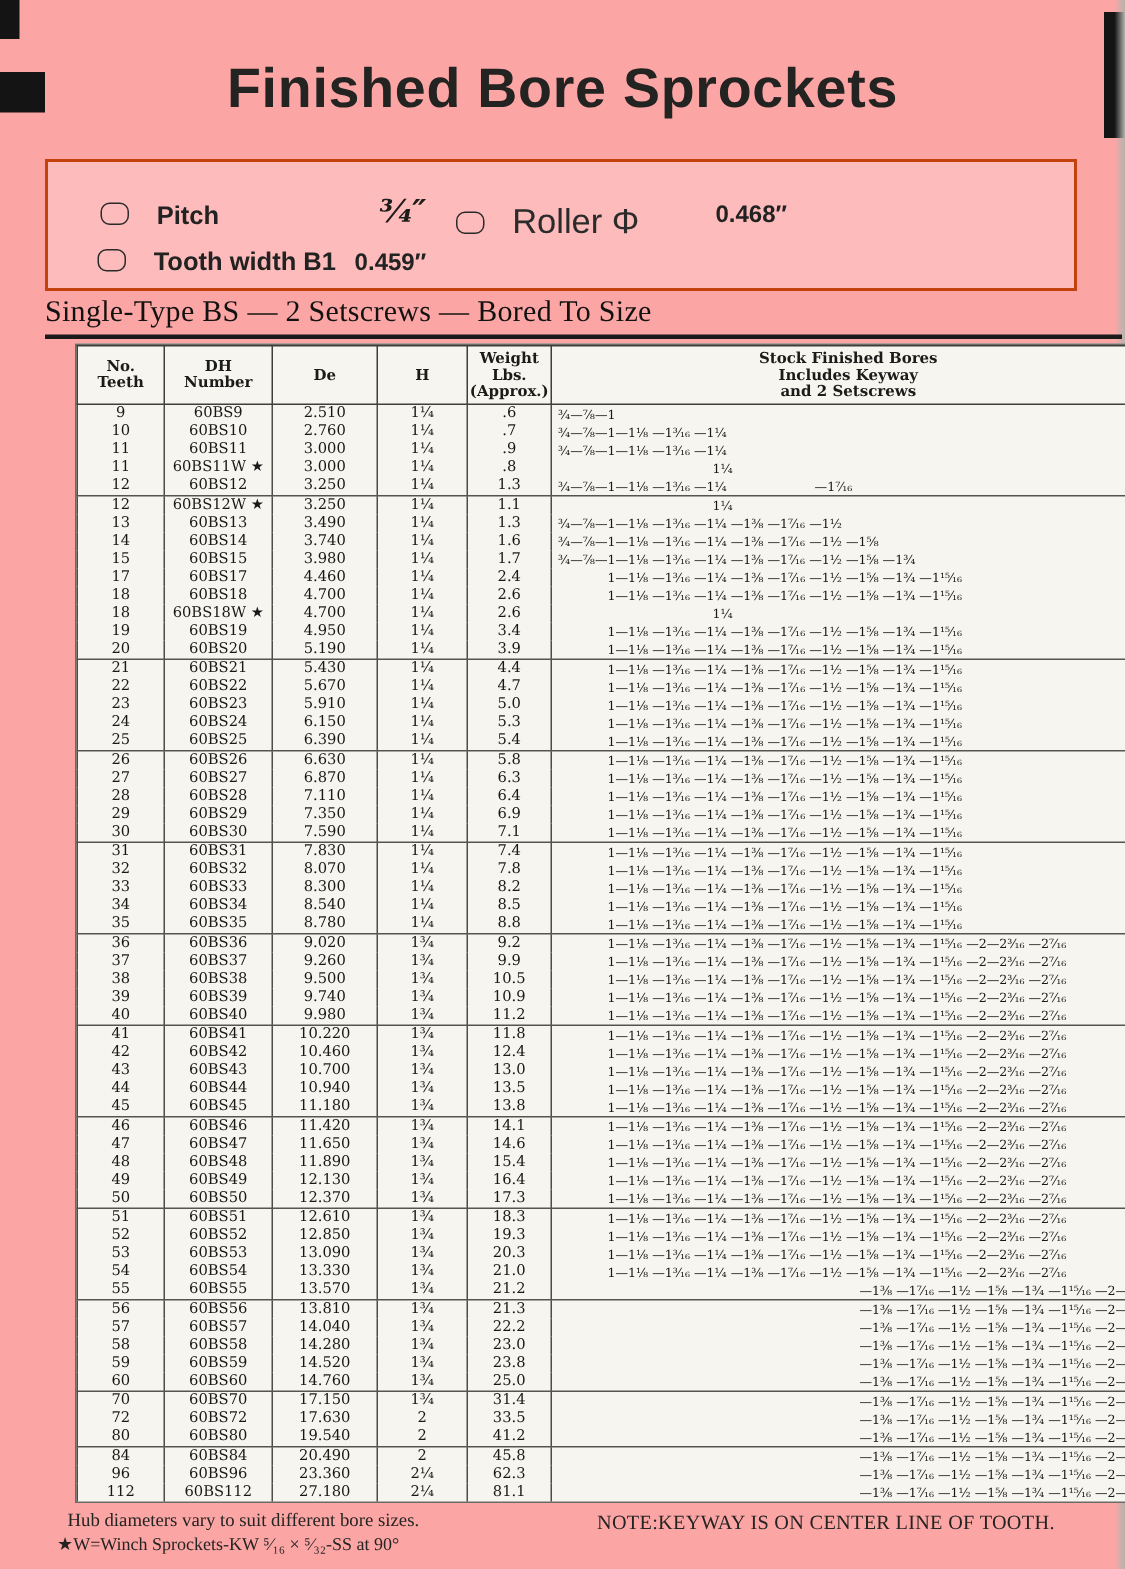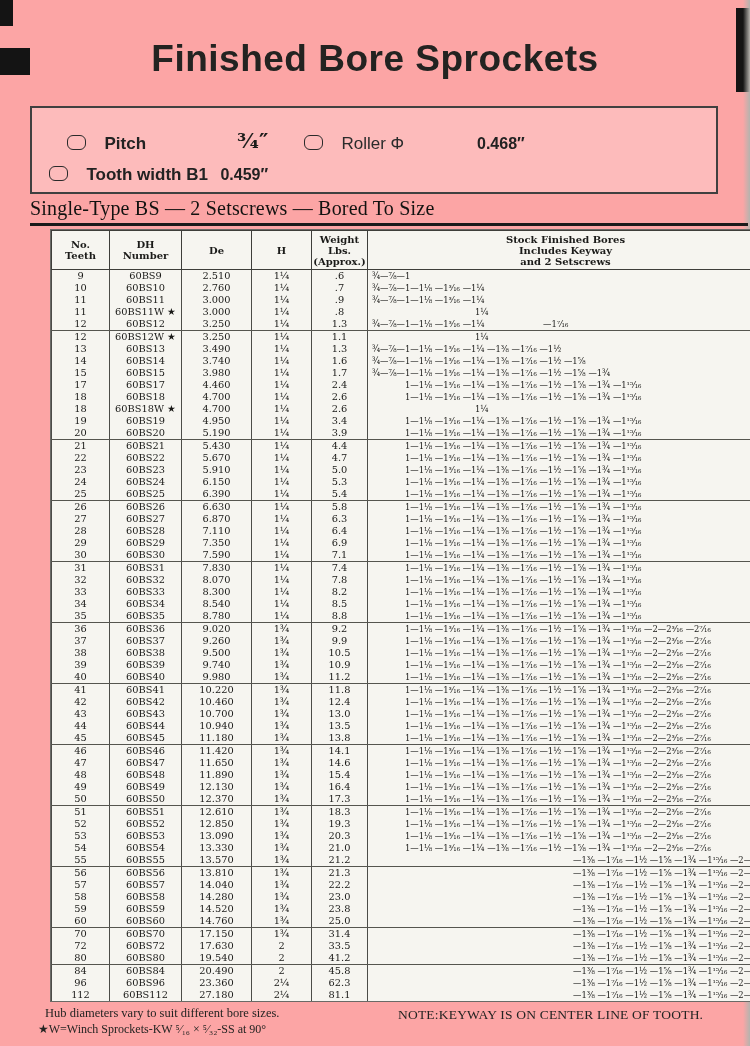--- a/index.html
+++ b/index.html
@@ -19,30 +19,30 @@
   .bar-right  { right:0; top:8px; width:14px; height:84px; }
 
   .title {
     position:absolute; left:0; top:38px; width:100%;
     text-align:center; font-family:"Liberation Sans", sans-serif;
     font-weight:bold; font-size:37px; letter-spacing:.5px; color:#232321;
   }
 
   .spec-box {
     position:absolute; left:30px; top:106px; width:684px; height:84px;
-    border:2px solid #404040; background:rgba(255,255,255,0.25);
+    border:2px solid #c2410c; background:rgba(255,255,255,0.25);
     font-family:"Liberation Sans", sans-serif;
   }
   .spec-item { position:absolute; white-space:nowrap; }
   .cb {
     display:inline-block; width:17px; height:13px;
     border:1.6px solid #2a2a2a; border-radius:6px; vertical-align:-1px;
   }
   .spec-label { font-weight:bold; font-size:17px; color:#222; }
-  .spec-label-med { font-weight:500; font-size:17px; color:#2b2b2b; }
+  .spec-label-med { font-weight:500; font-size:23px; color:#2b2b2b; }
   .spec-value { font-weight:bold; font-size:16px; color:#222; }
   .pitch-frac { font-weight:bold; font-size:21px; font-family:"DejaVu Serif", serif; }
 
   .section-heading {
     position:absolute; left:30px; top:197px; width:718px;
     font-family:"Liberation Serif", serif; font-weight:normal; font-size:20px;
     letter-spacing:.2px; color:#121210;
     border-bottom:3px solid #1a1a1a; padding-bottom:3px;
   }
 
@@ -89,27 +89,27 @@
   <div class="bar bar-right"></div>
   <div class="scan-edge"></div>
 
   <div class="title">Finished Bore Sprockets</div>
 
   <div class="spec-box">
     <span class="spec-item" style="left:35px; top:26px;">
       <span class="cb"></span>
       <span class="spec-label" style="margin-left:14px;">Pitch</span>
     </span>
-    <span class="spec-item pitch-frac" style="left:205px; top:20px;">³⁄₄″</span>
+    <span class="spec-item pitch-frac" style="left:221px; top:20px;font-style:italic;">³⁄₄″</span>
     <span class="spec-item" style="left:272px; top:26px;">
       <span class="cb"></span>
       <span class="spec-label-med" style="margin-left:14px;">Roller Φ</span>
     </span>
     <span class="spec-item spec-value" style="left:445px; top:27px;">0.468″</span>
-    <span class="spec-item" style="left:17px; top:57px;">
+    <span class="spec-item" style="left:33px; top:57px;">
       <span class="cb"></span>
       <span class="spec-label" style="margin-left:14px;">Tooth width B1</span>
       <span class="spec-value" style="margin-left:8px;">0.459″</span>
     </span>
   </div>
 
   <div class="section-heading">Single-Type  BS — 2 Setscrews — Bored To Size</div>
 
   <div class="tbl-wrap">
     <table>

